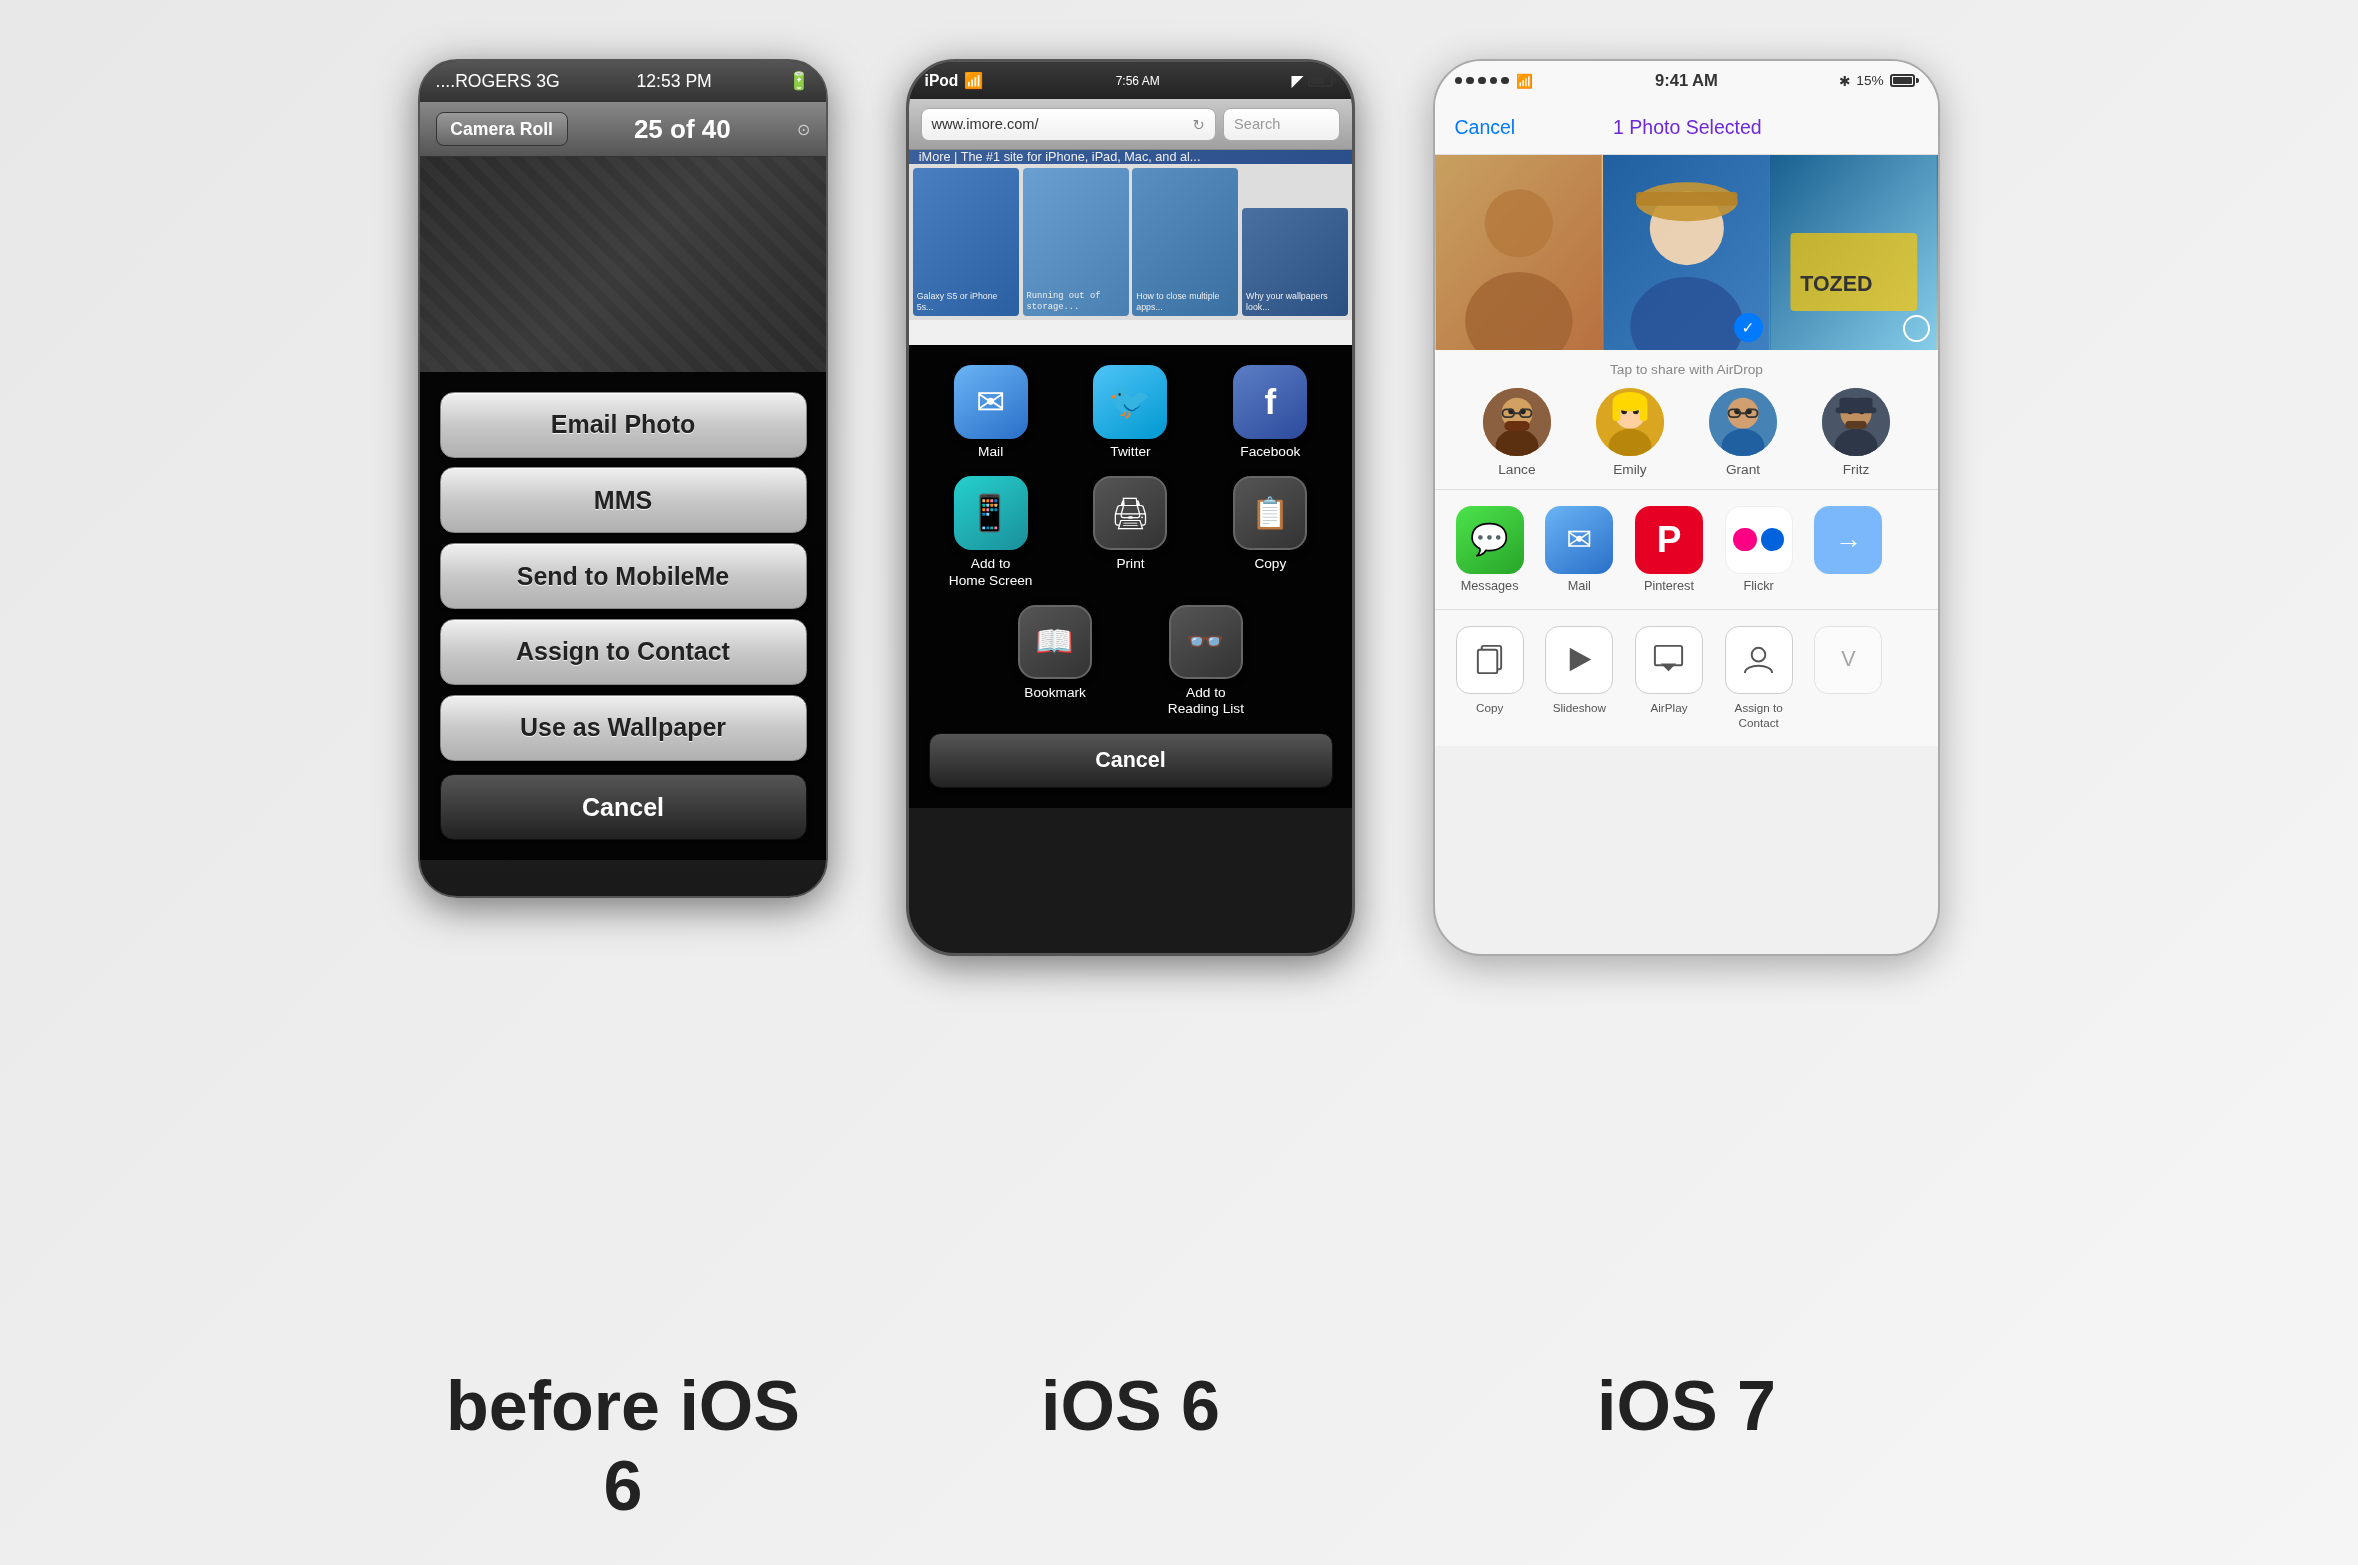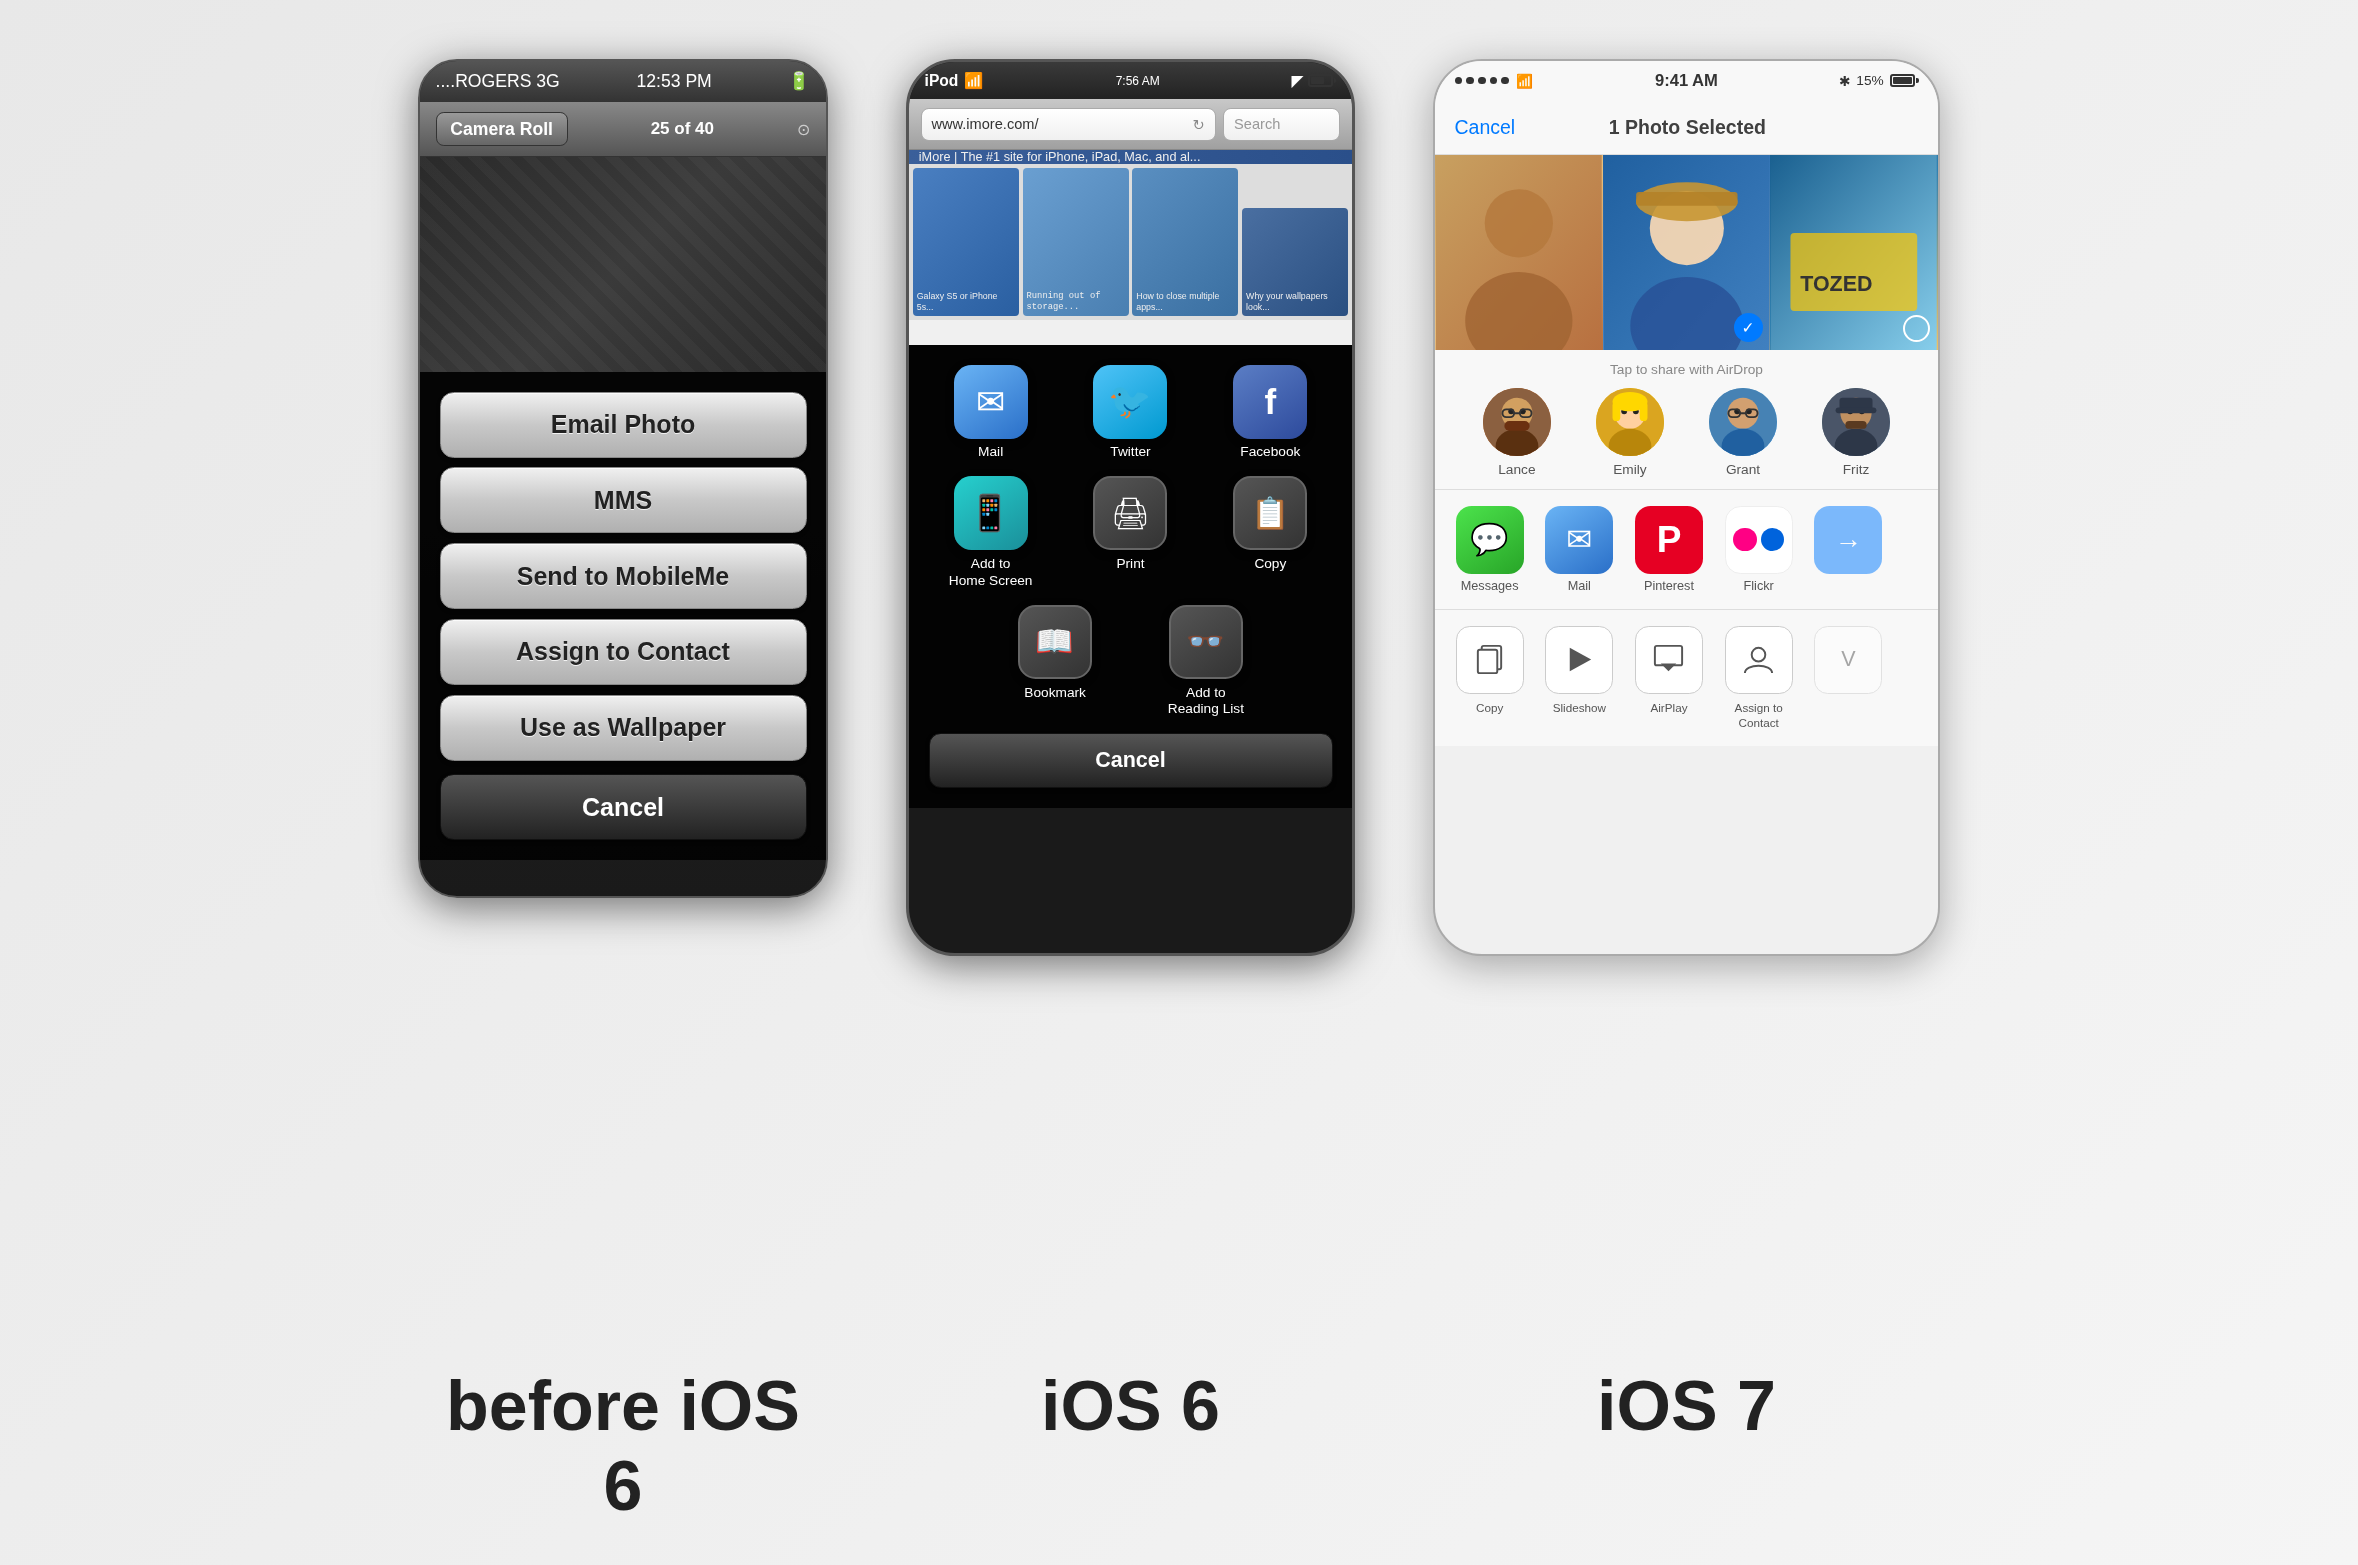--- a/index.html
+++ b/index.html
@@ -79,21 +79,21 @@
       background: linear-gradient(180deg, #999 0%, #666 100%);
       border: 1px solid #333;
       border-radius: 7.8px;
       padding: 5.9px 13.7px;
       font-size: 17.6px;
       color: #fff;
       font-weight: 600;
     }
 
     .before-photo-count {
-      font-size: 17px;
+      font-size: 26px;
       color: #fff;
       font-weight: 600;
     }
 
     .before-photo-area {
       background: #1a1a1a;
       height: 215px;
       display: flex;
       align-items: center;
       justify-content: center;
@@ -417,22 +417,22 @@
     }
 
     .ios7-cancel-link {
       font-size: 19.5px;
       color: #007aff;
       font-weight: 400;
     }
 
     .ios7-header-title {
       font-size: 19.5px;
-      font-weight: 700;
-      color: #404040;
+      font-weight: 400;
+      color: #6d28d9;
     }
 
     .ios7-photos-strip {
       height: 195px;
       background: #000;
       display: flex;
       overflow: hidden;
     }
 
     .ios7-photo-thumb {

